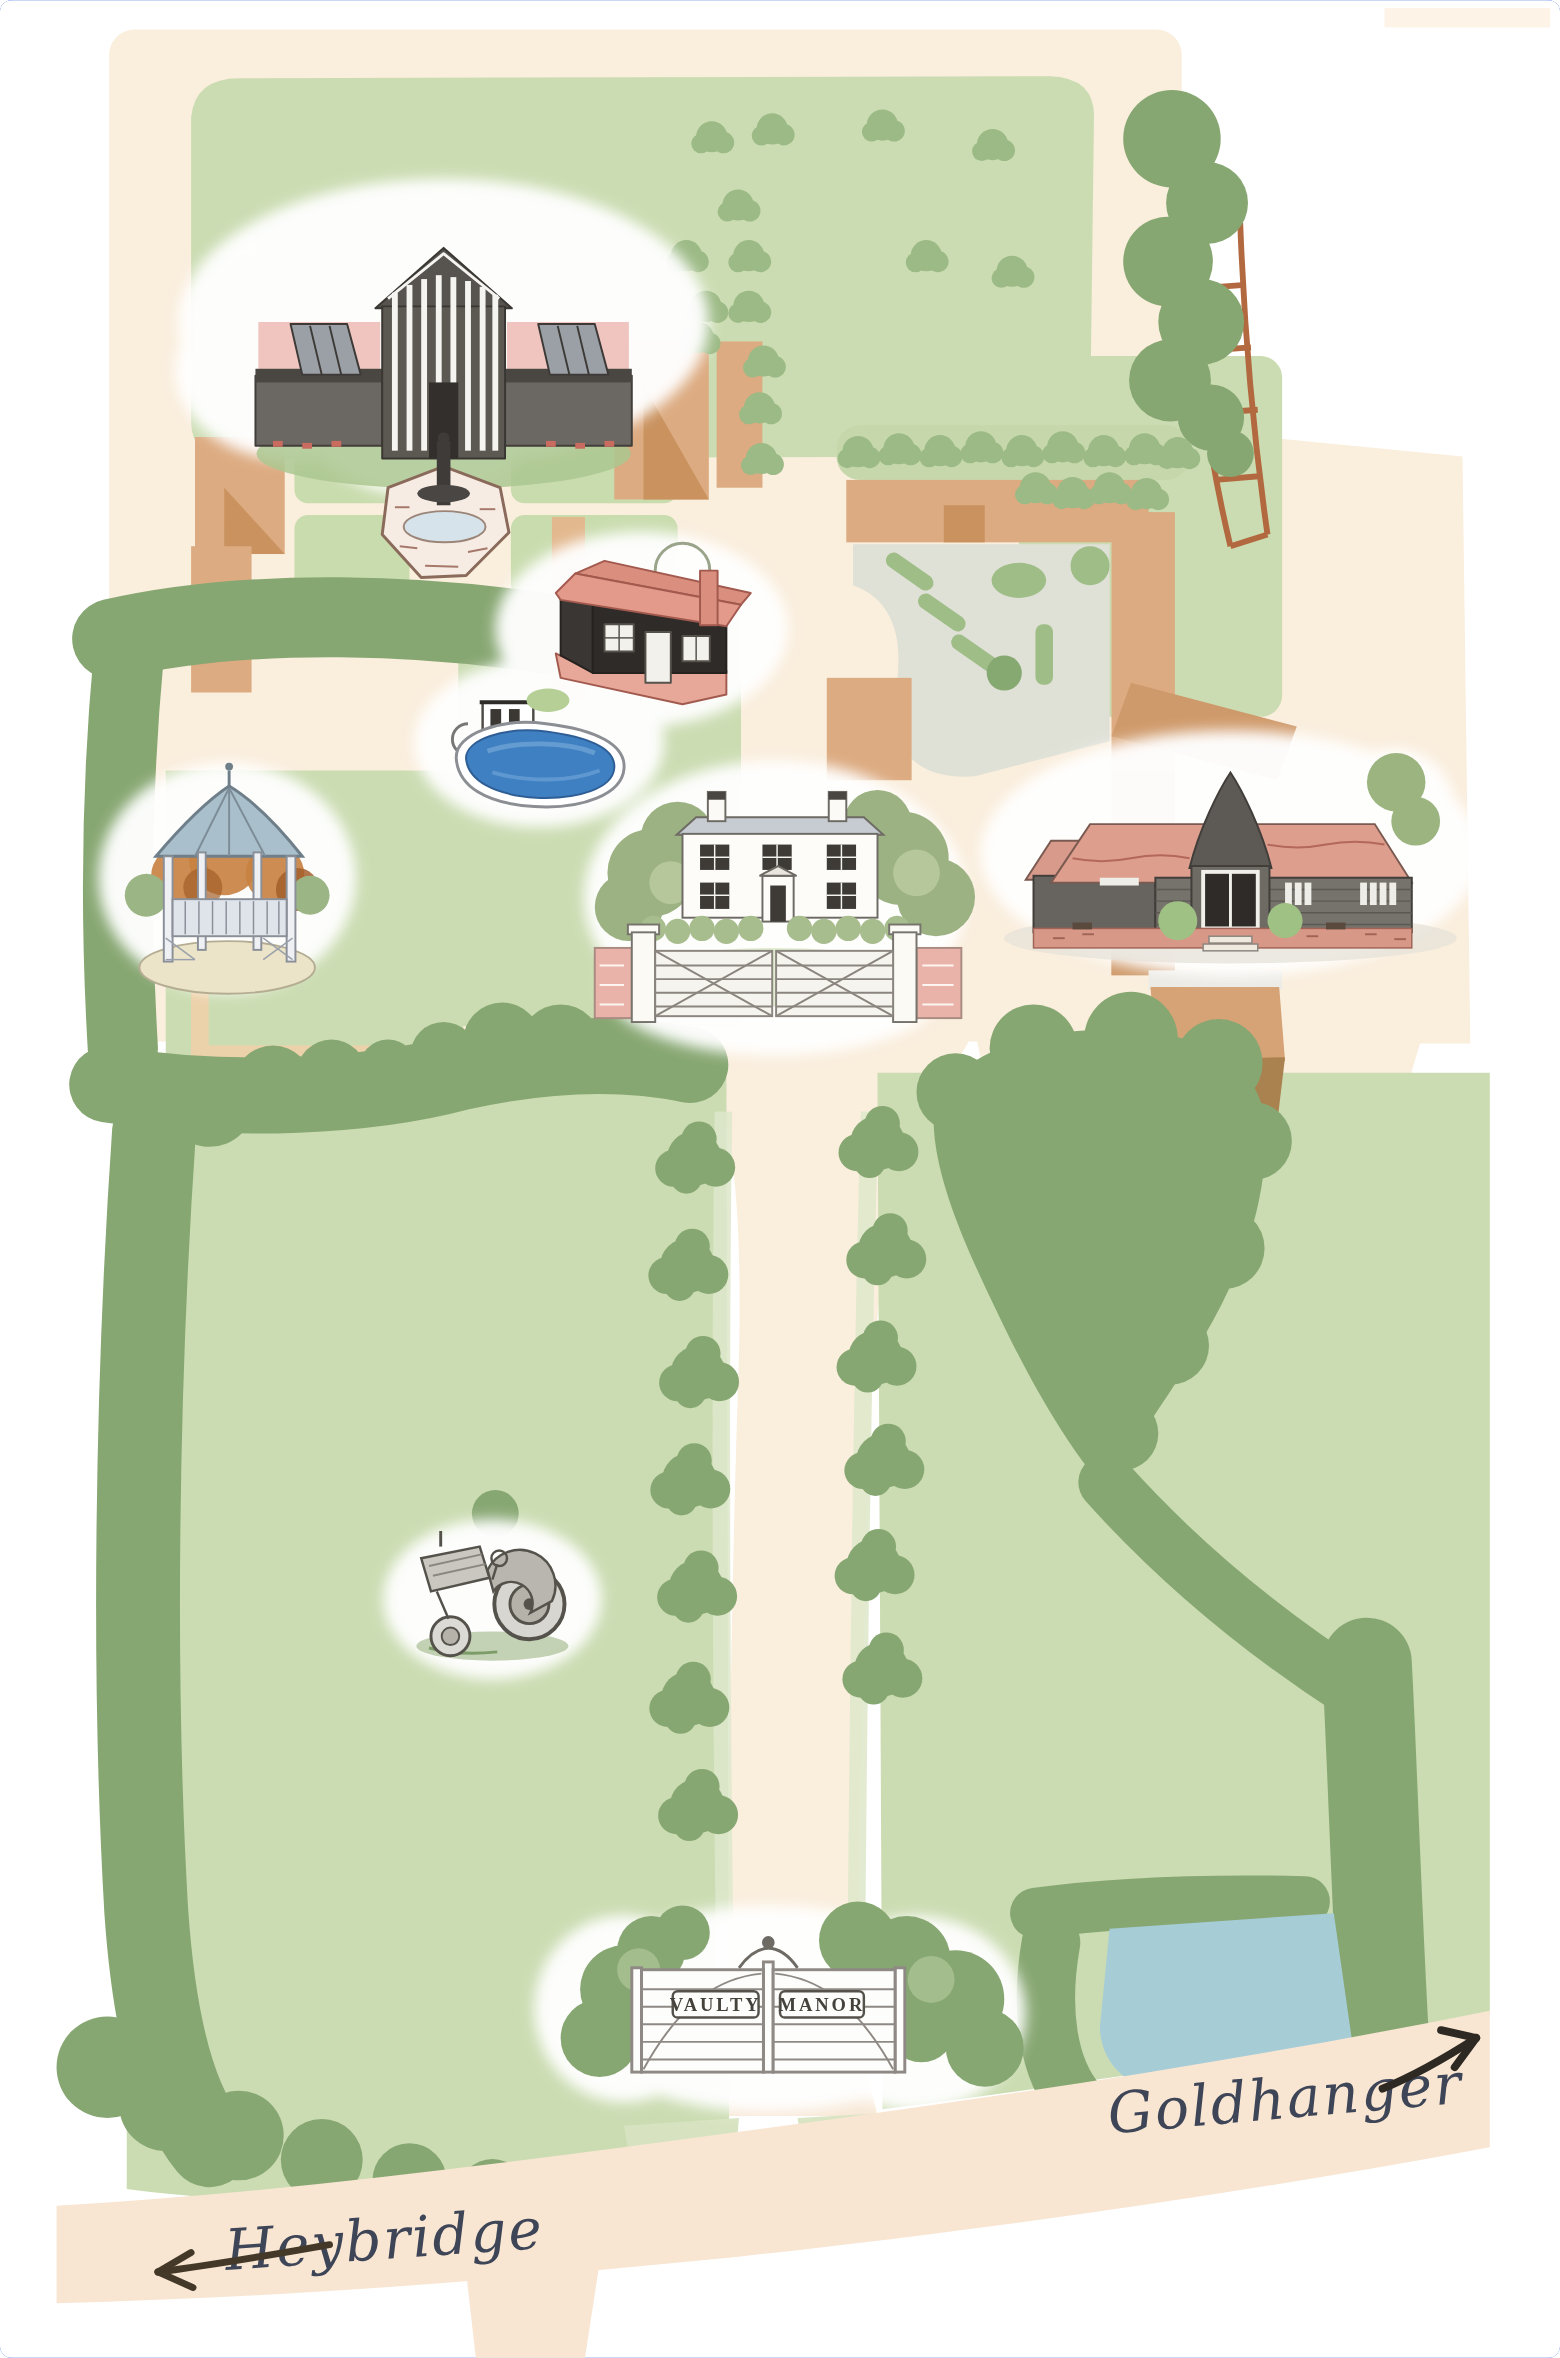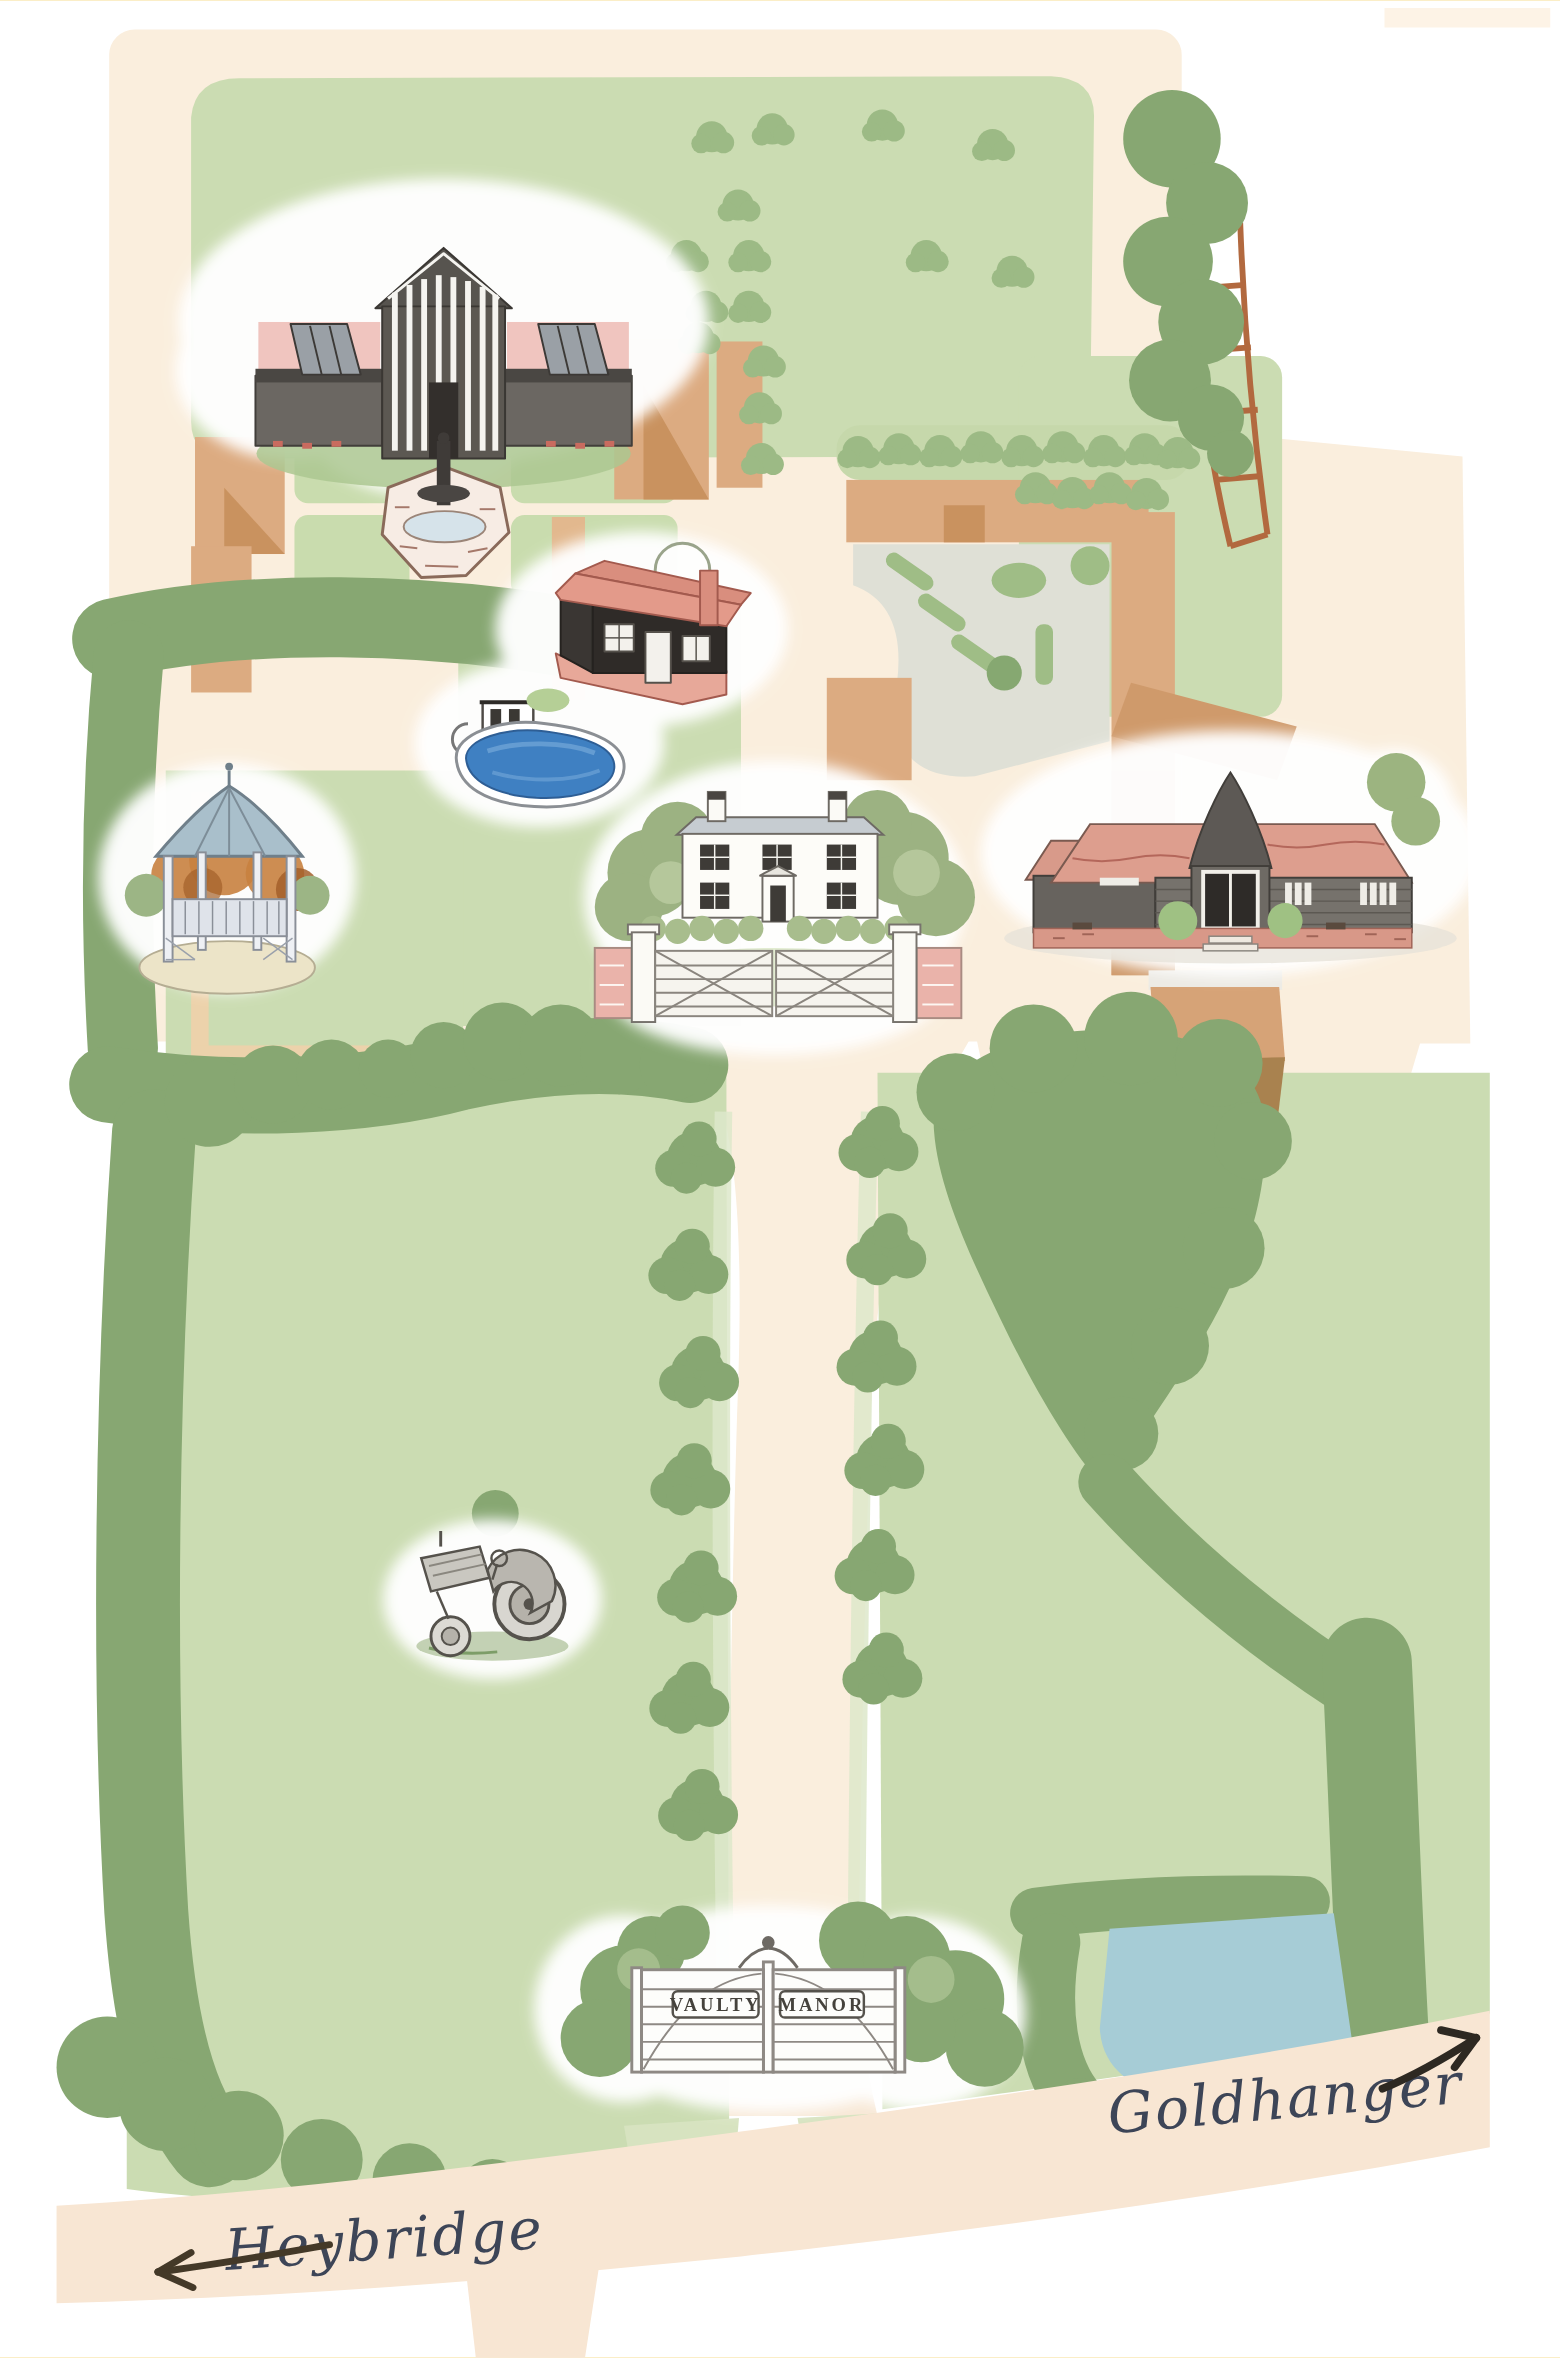--- a/index.html
+++ b/index.html
@@ -1,17 +1,17 @@
 <!DOCTYPE html>
 <html><head>
 <meta charset="utf-8">
 <style>
   html,body{margin:0;padding:0;background:#ffffff;}
-  .canvas{position:relative;width:1560px;height:2358px;background:#eab308;overflow:hidden;
-          font-family:"DejaVu Sans", sans-serif;}
+  .canvas{position:relative;width:1560px;height:2358px;background:#1d4ed8;overflow:hidden;
+          font-family:"DejaVu Sans", sans-serif;border-radius:12px;}
   svg{display:block}
   .script-label{font-family:"DejaVu Serif", serif;font-style:italic;font-weight:500;
                 fill:#3d4557;font-size:58px;letter-spacing:2px;}
   .sign-text{font-family:"Liberation Serif", serif;font-weight:bold;font-size:19px;
              letter-spacing:3px;fill:#45423c;text-anchor:middle;}
 </style>
 </head>
 <body>
 
 <div class="canvas">

